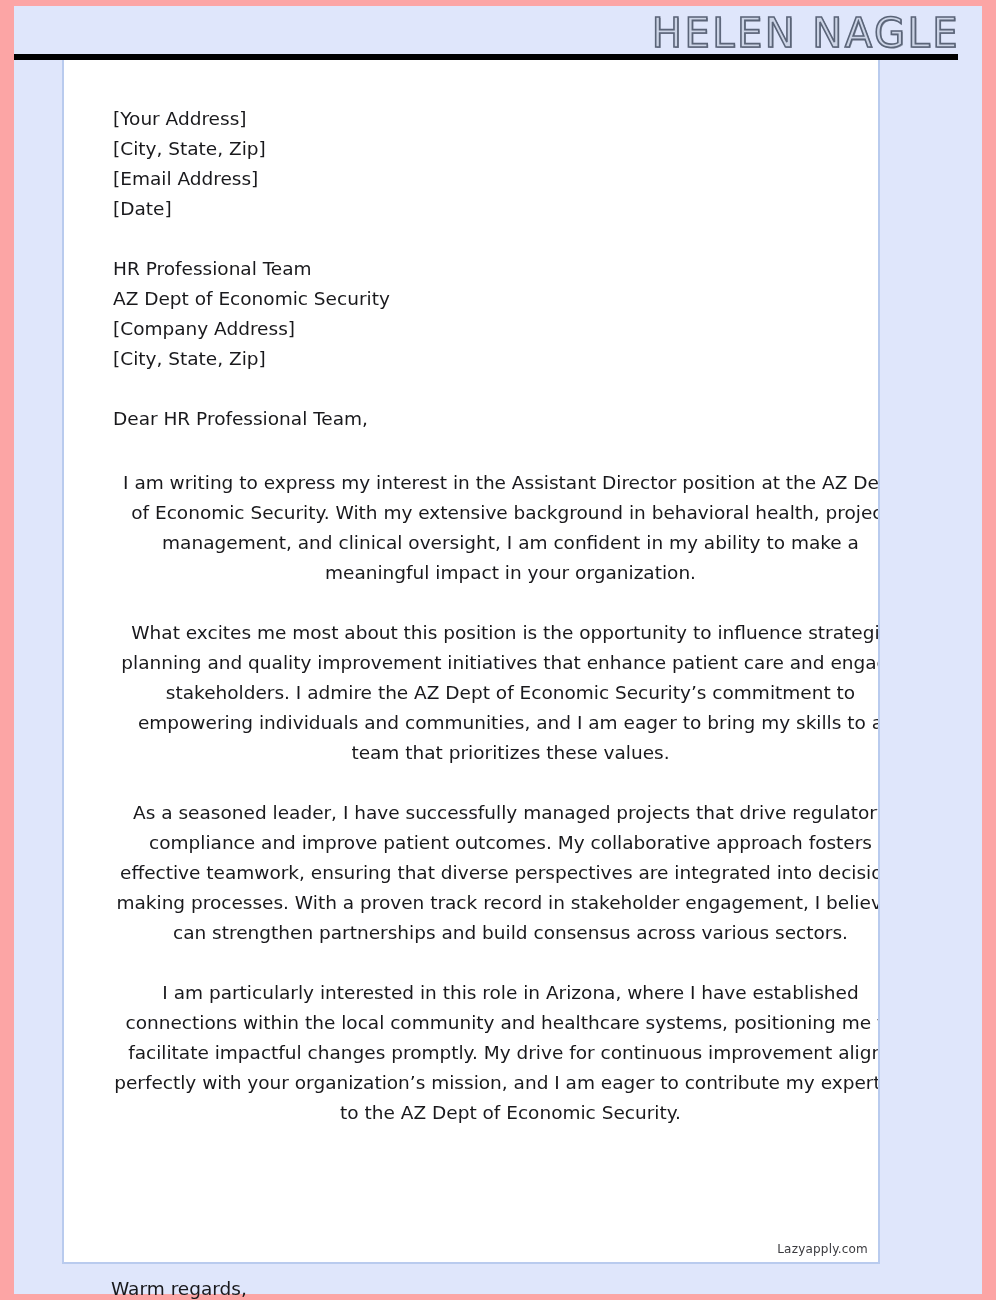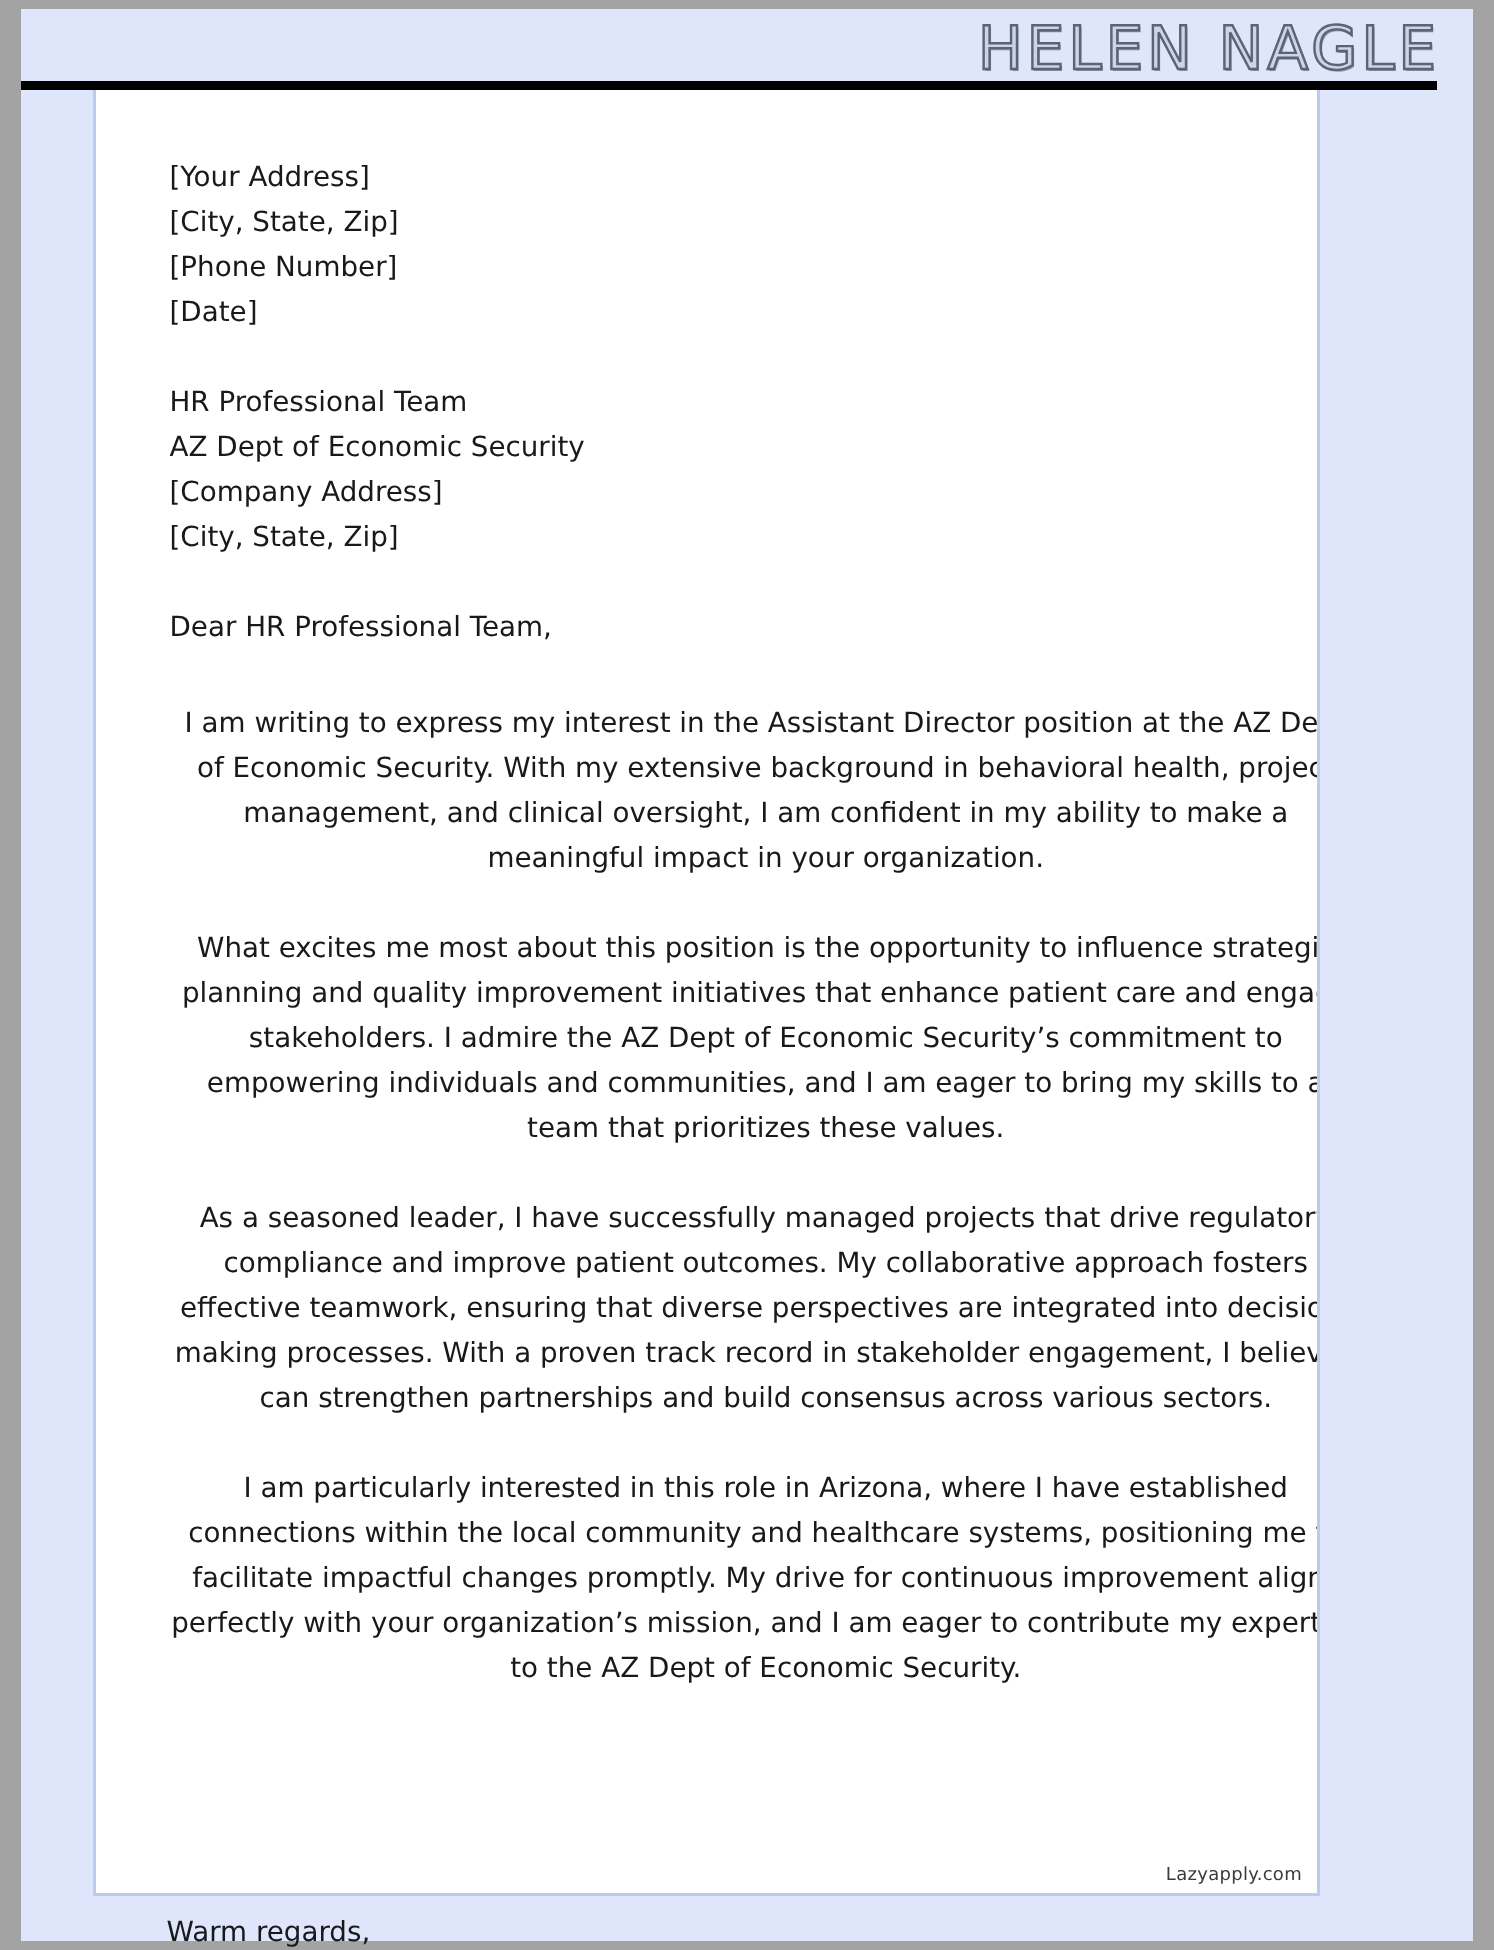--- a/index.html
+++ b/index.html
@@ -15,21 +15,21 @@
     overflow: hidden;
   }
 
   
   #doc-frame {
     position: absolute;
     left: 0;
     top: 0;
     width: 996px;
     height: 1300px;
-    background: #a3a3a3;
+    background: #fca5a5;
     box-sizing: border-box;
   }
   #doc-canvas {
     position: absolute;
     left: 14px;
     top: 6px;
     width: 968px;
     height: 1288px;
     background: #dfe6fb;
     box-sizing: border-box;
@@ -142,21 +142,21 @@
     </div>
 
     <div id="header-rule"></div>
 
     <div id="letter-page">
       <div id="letter-body">
 
         <div class="letter-block">
           <div class="letter-line">[Your Address]</div>
           <div class="letter-line">[City, State, Zip]</div>
-          <div class="letter-line">[Phone Number]</div>
+          <div class="letter-line">[Email Address]</div>
           <div class="letter-line">[Date]</div>
         </div>
 
         <div class="letter-block">
           <div class="letter-line">HR Professional Team</div>
           <div class="letter-line">AZ Dept of Economic Security</div>
           <div class="letter-line">[Company Address]</div>
           <div class="letter-line">[City, State, Zip]</div>
         </div>
 

